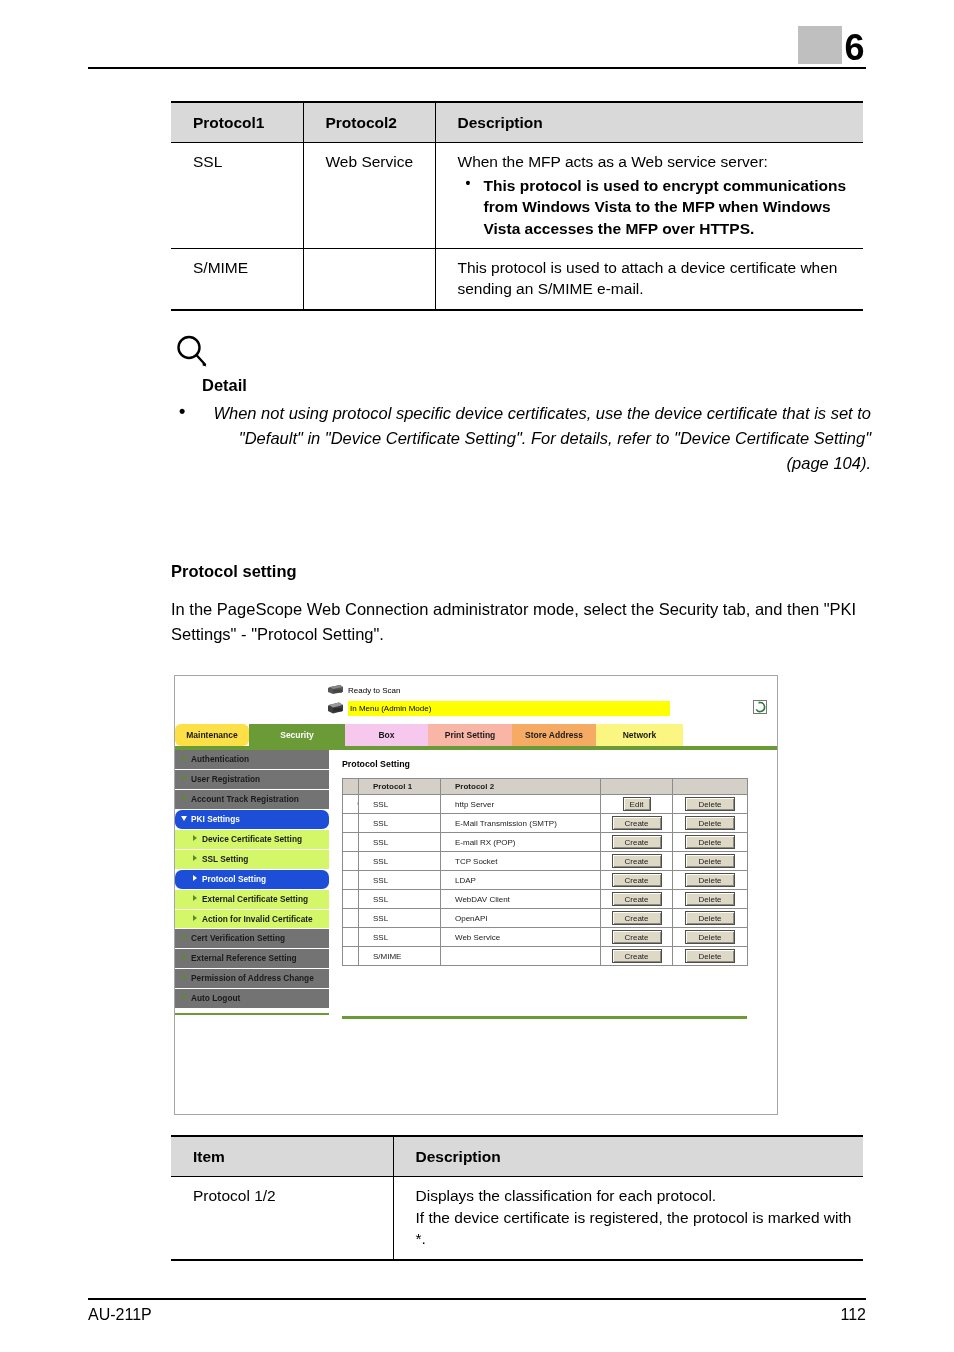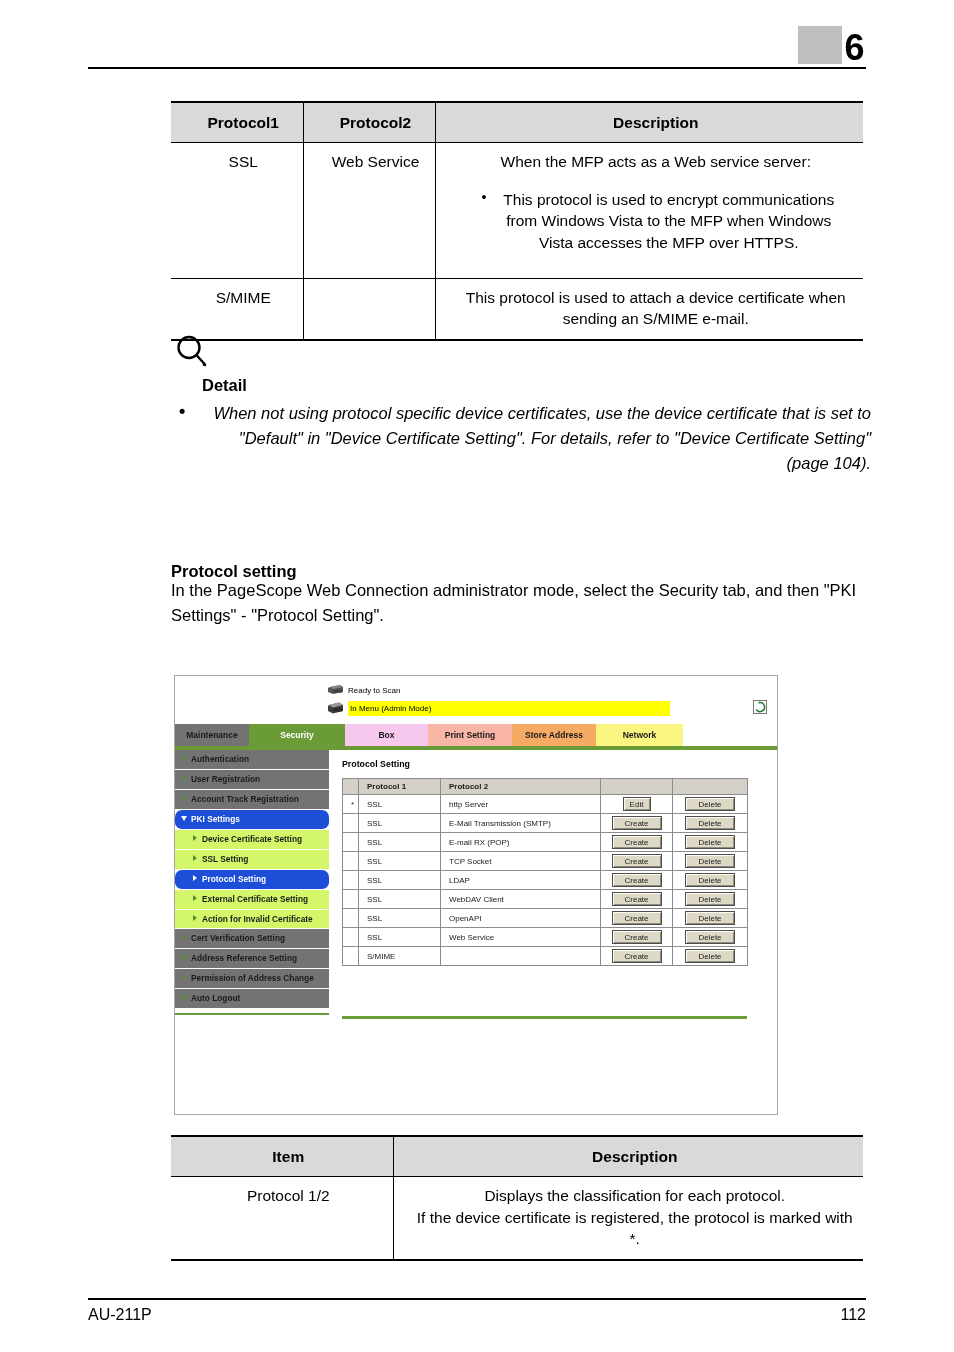--- a/index.html
+++ b/index.html
@@ -64,21 +64,21 @@
     table-layout: fixed;
   }
   .doc-table th, .doc-table td {
     border-left: 1px solid #000;
     border-right: 1px solid #000;
     vertical-align: top;
     padding: 8px 9px 9px 22px;
     font-size: 15.5px;
     line-height: 1.38;
     font-weight: normal;
-    text-align: center;
+    text-align: left;
   }
   .doc-table thead th {
     background: #d9d9d9;
     font-weight: bold;
     font-size: 15.5px;
     padding-top: 9px;
     padding-bottom: 9px;
   }
   .doc-table thead tr {
     border-top: 2px solid #000;
@@ -91,22 +91,23 @@
     border-bottom: 2px solid #000;
   }
   .doc-table th:first-child, .doc-table td:first-child { border-left: none; }
   .doc-table th:last-child, .doc-table td:last-child { border-right: none; }
 
   #table-protocols { left: 171px; top: 101px; width: 692px; }
   #table-items     { left: 171px; top: 1135px; width: 692px; }
 
   .bullet-list {
     list-style: none;
-    margin: 16px;
+    margin: 0;
     padding: 0;
+    font-weight: bold;
   }
   .bullet-list li {
     position: relative;
     padding-left: 26px;
     margin-top: 2px;
   }
   .bullet-list li::before {
     content: "\2022";
     position: absolute;
     left: 8px;
@@ -167,21 +168,21 @@
   .section-heading {
     position: absolute;
     left: 171px;
     top: 562px;
     font-size: 16.5px;
     font-weight: bold;
   }
   .section-para {
     position: absolute;
     left: 171px;
-    top: 578px;
+    top: 597px;
     width: 700px;
     font-size: 16.5px;
     line-height: 1.5;
   }
 
   
   .shot {
     position: absolute;
     left: 174px;
     top: 675px;
@@ -355,21 +356,21 @@
     margin-bottom: 9px;
   }
   table.proto {
     border-collapse: collapse;
     table-layout: fixed;
     width: 405px;
     font-size: 8px;
   }
   table.proto th, table.proto td {
     border: 1px solid #8c8c8c;
-    padding: 0 8px;
+    padding: 0 14px;
     height: 19px;
     text-align: left;
     font-weight: normal;
     color: #1a1a1a;
     box-sizing: border-box;
     overflow: hidden;
     white-space: nowrap;
   }
   table.proto thead th {
     background: #d4d0c8;
@@ -510,41 +511,41 @@
     </div>
     <div class="refresh-btn">
       <svg viewBox="0 0 12 12" width="12" height="12">
         <path d="M6 1.5 A4.5 4.5 0 1 1 2.2 8.3" fill="none" stroke="#2f7a3f" stroke-width="1.6"></path>
         <path d="M4.6 0.2 L7.2 1.6 L4.6 3 Z" fill="#2f7a3f"></path>
       </svg>
     </div>
   </div>
 
   <div class="tabbar">
-    <div class="tab" style="background: #737373; flex: 0 0 74px;">Maintenance</div>
+    <div class="tab" style="background: #fde047; flex: 0 0 74px; border-radius: 6px;">Maintenance</div>
     <div class="tab active" style="background: rgb(107, 155, 55); flex: 0 0 96px;">Security</div>
     <div class="tab" style="background: rgb(247, 200, 237); flex: 0 0 83px;">Box</div>
     <div class="tab" style="background: rgb(249, 181, 165); flex: 0 0 84px;">Print Setting</div>
     <div class="tab" style="background: rgb(245, 171, 99); flex: 0 0 84px;">Store Address</div>
     <div class="tab" style="background: rgb(251, 245, 129); flex: 0 0 87px;">Network</div>
   </div>
 
   <div class="shot-body">
     <div class="shot-sidebar">
       <div class="nav-item"><span class="arrow"></span><span>Authentication</span></div>
       <div class="nav-item"><span class="arrow"></span><span>User Registration</span></div>
       <div class="nav-item"><span class="arrow"></span><span>Account Track Registration</span></div>
       <div class="nav-item selected expanded"><span class="arrow"></span><span>PKI Settings</span></div>
       <div class="nav-item sub"><span class="arrow"></span><span>Device Certificate Setting</span></div>
       <div class="nav-item sub"><span class="arrow"></span><span>SSL Setting</span></div>
       <div class="nav-item sub selected"><span class="arrow"></span><span>Protocol Setting</span></div>
       <div class="nav-item sub"><span class="arrow"></span><span>External Certificate Setting</span></div>
       <div class="nav-item sub"><span class="arrow"></span><span>Action for Invalid Certificate</span></div>
       <div class="nav-item"><span class="arrow"></span><span>Cert Verification Setting</span></div>
-      <div class="nav-item"><span class="arrow"></span><span>Address Reference Setting</span></div>
+      <div class="nav-item"><span class="arrow"></span><span>External Reference Setting</span></div>
       <div class="nav-item"><span class="arrow"></span><span>Permission of Address Change</span></div>
       <div class="nav-item"><span class="arrow"></span><span>Auto Logout</span></div>
       <div class="sidebar-endline"></div>
     </div>
 
     <div class="shot-content">
       <div class="content-title">Protocol Setting</div>
       <table class="proto">
         <colgroup>
             <col class="col-star">

